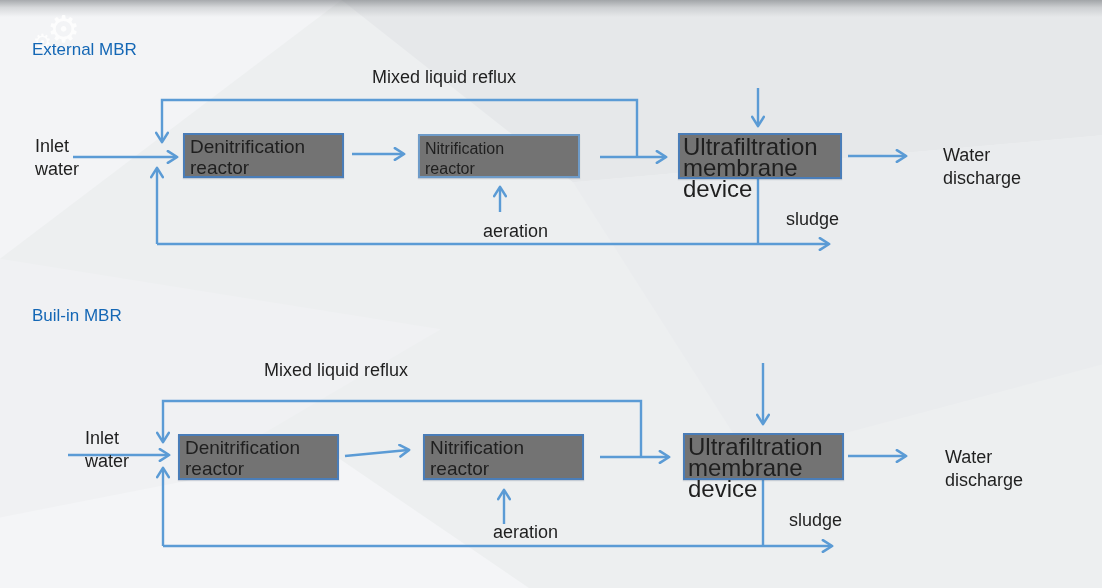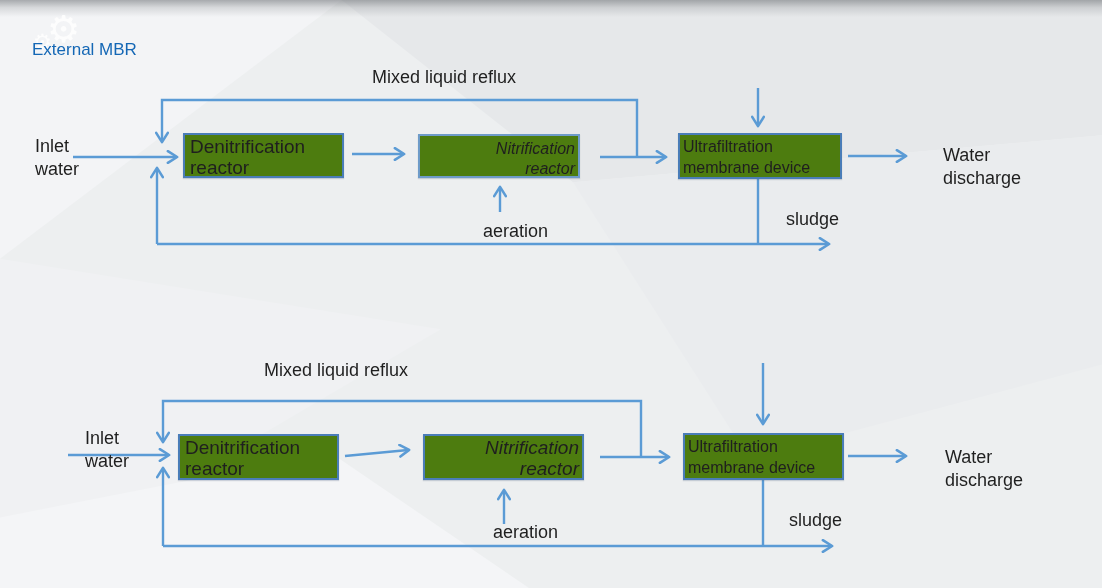--- a/index.html
+++ b/index.html
@@ -16,28 +16,28 @@
   .f3{background:#f0f1f3;clip-path:polygon(0 44%,40% 56%,0 100%);}
   .f4{background:#eaecee;clip-path:polygon(52% 31%,100% 23%,100% 62%,68% 78%);}
   .f5{background:#f4f5f7;clip-path:polygon(0 88%,30% 77%,48% 100%,0 100%);}
   .topshadow{position:absolute;left:0;top:0;width:100%;height:17px;
     background:linear-gradient(180deg,rgba(105,109,114,.55) 0%,rgba(105,109,114,.2) 45%,rgba(105,109,114,0) 100%);}
   .svglayer{position:absolute;left:0;top:0;}
   .label{position:absolute;font-size:18px;line-height:23px;white-space:nowrap;}
   .label.center{text-align:right;}
   .title{position:absolute;left:32px;font-size:17px;font-weight:normal;color:#1467b5;letter-spacing:0px;}
   .box{
-    position:absolute;background:#4d7c0f;border:2px solid #4a7db8;
+    position:absolute;background:#737373;border:2px solid #4a7db8;
     box-sizing:border-box;font-size:19px;line-height:21px;
     padding:1px 3px 0 5px;box-shadow:0 1px 1px rgba(80,100,130,.25);
   }
-  .box.centered{text-align:right;font-style:italic;}
+  .box.centered{text-align:left;}
   .box .l1,.box .l2{display:block;}
   .nitr-top{border-color:#6e9bc8;border-width:2px;font-size:16px;line-height:20px;padding-top:3px;}
-  .ultra{font-size:16px;line-height:21px;padding-left:3px;}
+  .ultra{font-size:24px;line-height:21px;padding-left:3px;}
   .gears{position:absolute;left:33px;top:6px;width:60px;height:50px;color:#fdfdfd;}
   .gear-big{position:absolute;left:14px;top:2px;font-size:37px;}
   .gear-small{position:absolute;left:0px;top:24px;font-size:21px;}
 </style>
 </head>
 <body>
 
 <div class="stage">
   <div class="facet f1"></div>
   <div class="facet f2"></div>
@@ -108,20 +108,21 @@
   </div>
 
   <div class="label" style="left:943px;top:144px;">
     <span>Water</span><br>
     <span>discharge</span>
   </div>
 
   <div class="label center" style="left:452px;top:220px;width:96px;">aeration</div>
   <div class="label" style="left:786px;top:208px;">sludge</div>
 
+  <div class="title" style="top:306px;">Buil-in MBR</div>
 
   <div class="label center" style="left:236px;top:359px;width:172px;">Mixed liquid reflux</div>
 
   <div class="label" style="left:85px;top:427px;">
     <span>Inlet</span><br>
     <span>water</span>
   </div>
 
   <div class="box" style="left:178px;top:434px;width:161px;height:46px;">
     <span class="l1">Denitrification</span>

